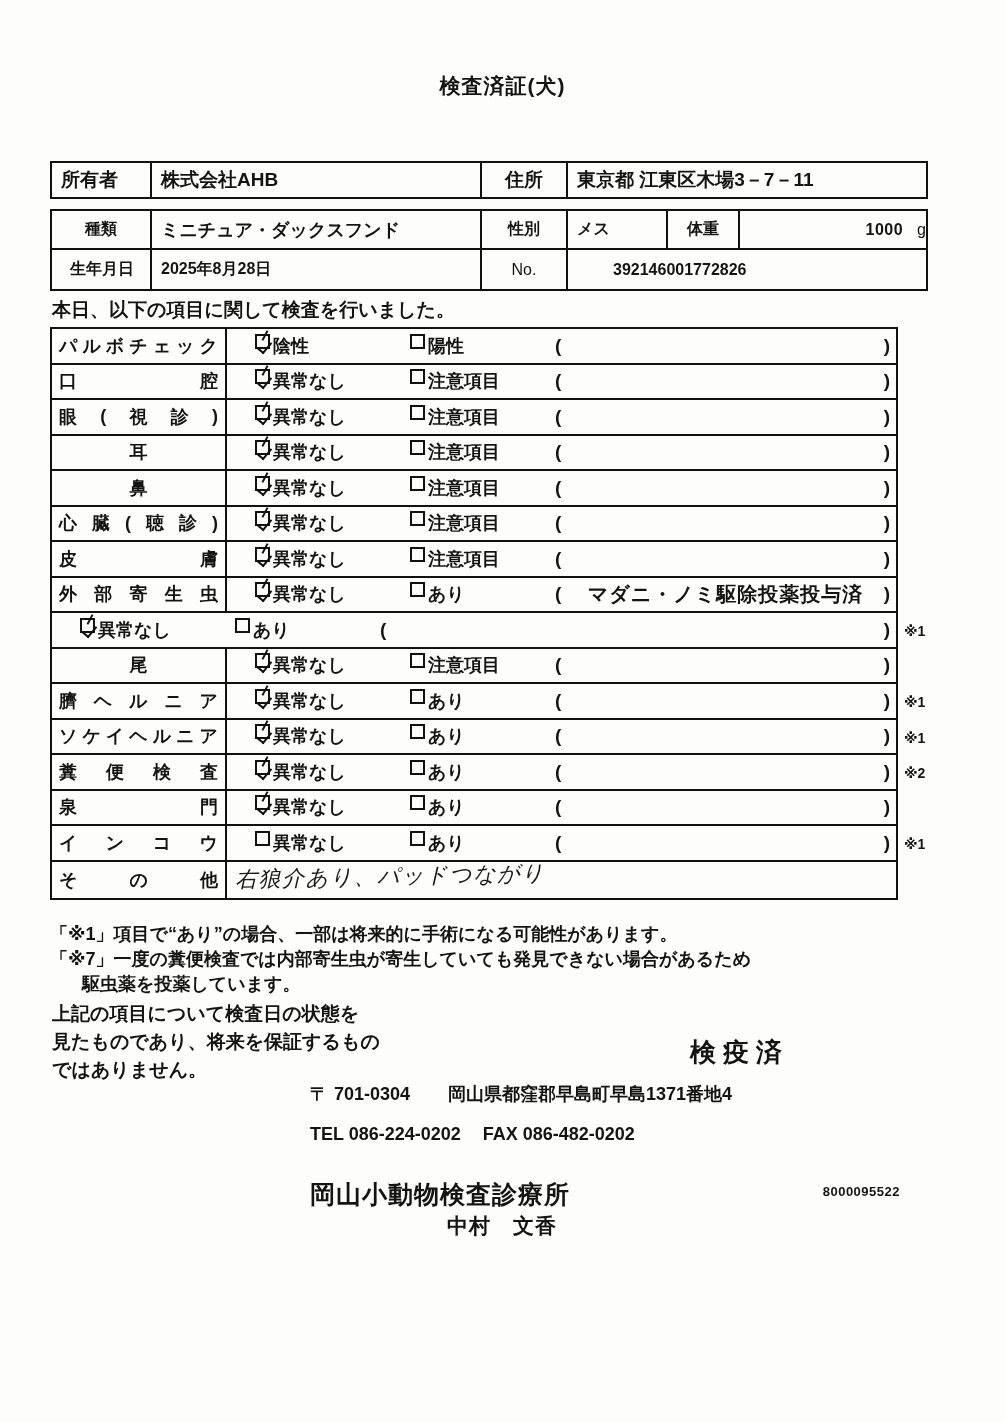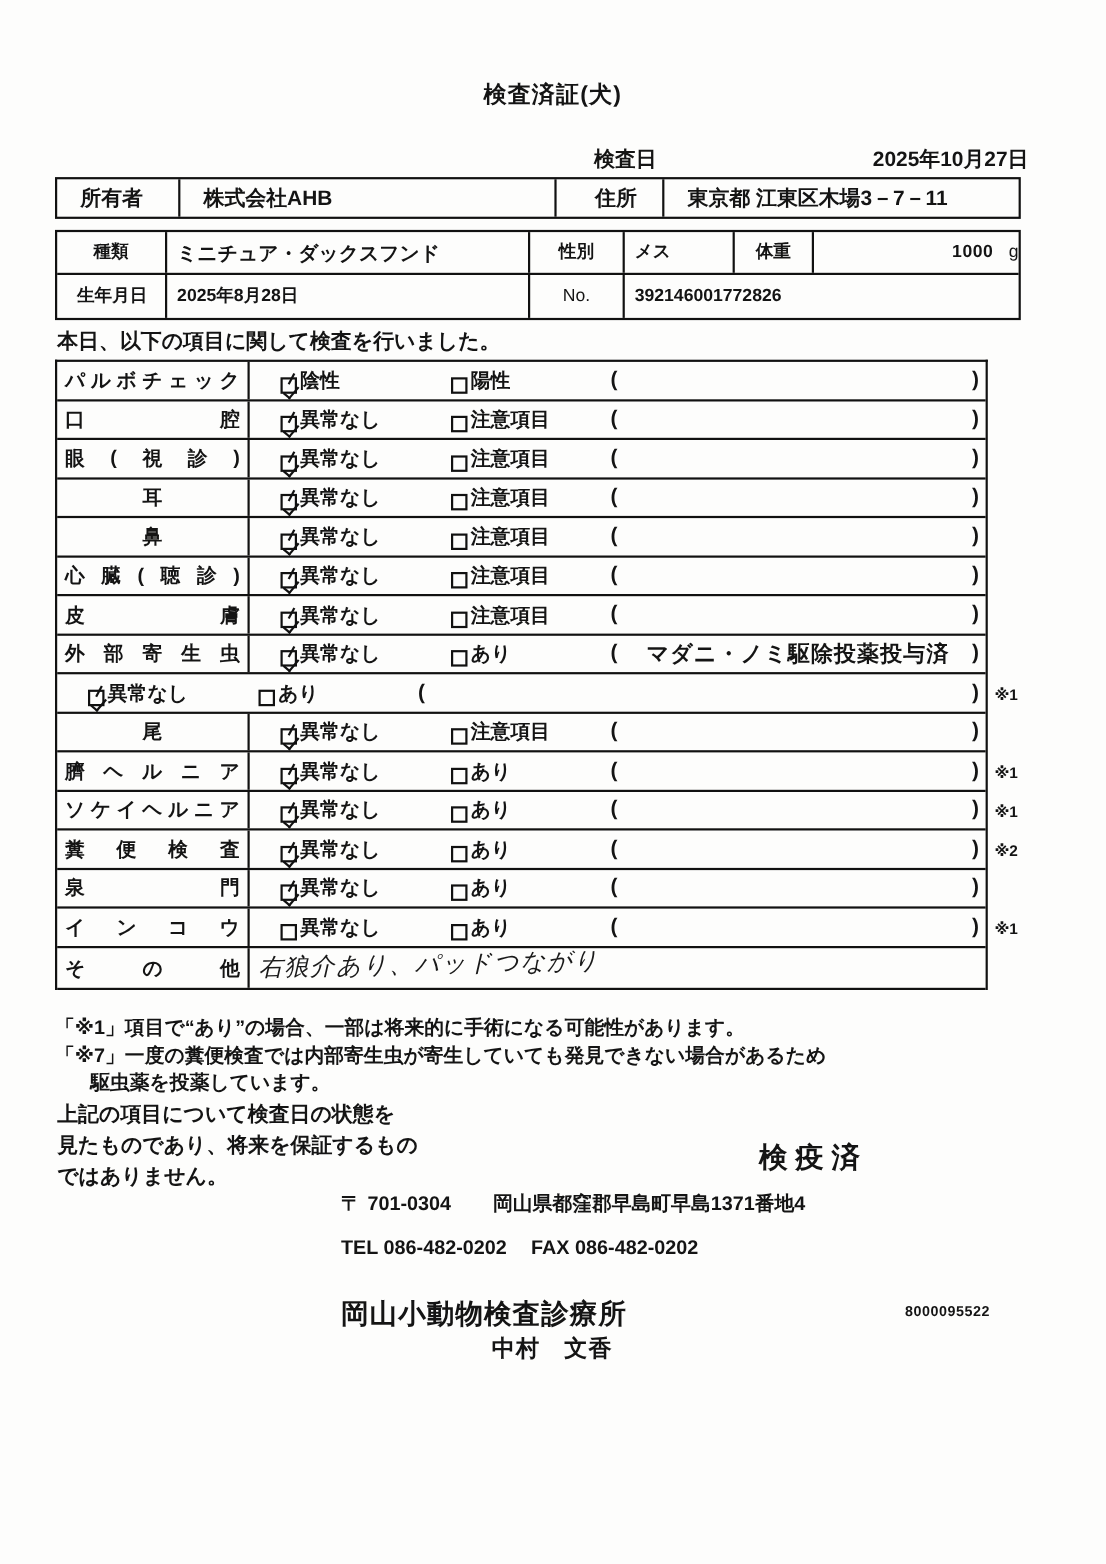--- a/index.html
+++ b/index.html
@@ -27,21 +27,21 @@
     display:flex;align-items:flex-end;
   }
   .examdate-label{font-size:19px;font-weight:bold;}
   .examdate-value{margin-left:auto;font-size:19px;font-weight:bold;letter-spacing:0px;}
 
   
   .owner-table{
     position:absolute;left:50px;top:161px;width:878px;height:38px;
     border:2px solid #111;box-sizing:border-box;display:flex;
   }
-  .owner-table .cell{display:flex;align-items:center;box-sizing:border-box;font-size:19px;margin-left:12px;}
+  .owner-table .cell{display:flex;align-items:center;box-sizing:border-box;font-size:19px;}
   .c-lbl{justify-content:space-between;padding:0 9px;font-weight:bold;}
   .c-val{padding-left:9px;font-weight:bold;}
   .bdr-r{border-right:2px solid #111;}
 
   .pet-table{
     position:absolute;left:50px;top:209px;width:878px;height:82px;
     border:2px solid #111;box-sizing:border-box;
     display:flex;flex-direction:column;
   }
   .pet-table .trow{display:flex;height:50%;box-sizing:border-box;}
@@ -71,21 +71,21 @@
     width:175px;flex:0 0 175px;
     border-right:2px solid #111;box-sizing:border-box;
     display:flex;align-items:center;
     padding:0 7px;
     font-size:18px;font-weight:bold;
   }
   .ck-label.spread{justify-content:space-between;}
   .ck-label.center{justify-content:center;}
   .ck-body{flex:1;display:flex;align-items:center;position:relative;box-sizing:border-box;}
 
-  .opt{display:flex;align-items:flex-end;font-size:18px;font-weight:bold;white-space:nowrap;padding-left:24px;}
+  .opt{display:flex;align-items:flex-start;font-size:18px;font-weight:bold;white-space:nowrap;padding-left:24px;}
   .opt1{margin-left:4px;width:131px;}
   .opt2{width:145px;}
 
   .box{
     display:inline-block;position:relative;
     width:15px;height:15px;
     border:2px solid #111;box-sizing:border-box;
     margin-right:3px;flex:0 0 15px;
   }
   .box.checked::after{
@@ -177,24 +177,20 @@
     font-size:13px;font-weight:bold;letter-spacing:0.5px;
   }
 </style>
 </head>
 <body>
 
 <div class="page">
 
   <div class="title">検査済証(犬)</div>
 
-  <div class="examdate-row">
-    <span class="examdate-label">検査日</span>
-    <span class="examdate-value">2025年10月27日</span>
-  </div>
 
   <div class="owner-table">
     <div class="cell c-lbl bdr-r" style="width:100px;flex:0 0 100px;">所有者</div>
     <div class="cell c-val bdr-r" style="width:330px;flex:0 0 330px;">株式会社AHB</div>
     <div class="cell c-lbl bdr-r" style="width:86px;flex:0 0 86px;justify-content:center;">住所</div>
     <div class="cell c-val" style="flex:1;">東京都 江東区木場3－7－11</div>
   </div>
 
   <div class="pet-table">
     <div class="trow top">
@@ -205,21 +201,21 @@
       <div class="cell c-lbl bdr-r" style="width:72px;flex:0 0 72px;justify-content:center;">体重</div>
       <div class="cell weight-val" style="flex:1;">
         <span class="num">1000</span>
         <span class="unit">g</span>
       </div>
     </div>
     <div class="trow">
       <div class="cell c-lbl bdr-r" style="width:100px;flex:0 0 100px;justify-content:center;padding-left:11px;">生年月日</div>
       <div class="cell c-val bdr-r" style="width:330px;flex:0 0 330px;">2025年8月28日</div>
       <div class="cell c-lbl bdr-r" style="width:86px;flex:0 0 86px;justify-content:center;font-weight:normal;">No.</div>
-      <div class="cell c-val" style="flex:1;">392146001772826</div>
+      <div class="cell c-val" style="flex:1;margin-left:36px;">392146001772826</div>
     </div>
   </div>
 
   <div class="intro">本日、以下の項目に関して検査を行いました。</div>
 
   <div class="checklist" id="checklist">
       <div class="ck-row">
         <div class="ck-label spread">
           <span>パ</span>
           <span>ル</span>
@@ -569,20 +565,20 @@
     <div>ではありません。</div>
   </div>
 
   <div class="stamp">検疫済</div>
 
   <div class="addr">
     <span class="zipmark">〒</span><span class="zip">701-0304</span><span>岡山県都窪郡早島町早島1371番地4</span>
   </div>
 
   <div class="tel">
-    <span>TEL 086-482-0202</span><span class="fax">FAX 086-482-0202</span>
+    <span>TEL 086-224-0202</span><span class="fax">FAX 086-482-0202</span>
   </div>
 
   <div class="clinic">岡山小動物検査診療所</div>
   <div class="vet">中村　文香</div>
   <div class="refno">8000095522</div>
 
 </div>
 
 </body></html>

